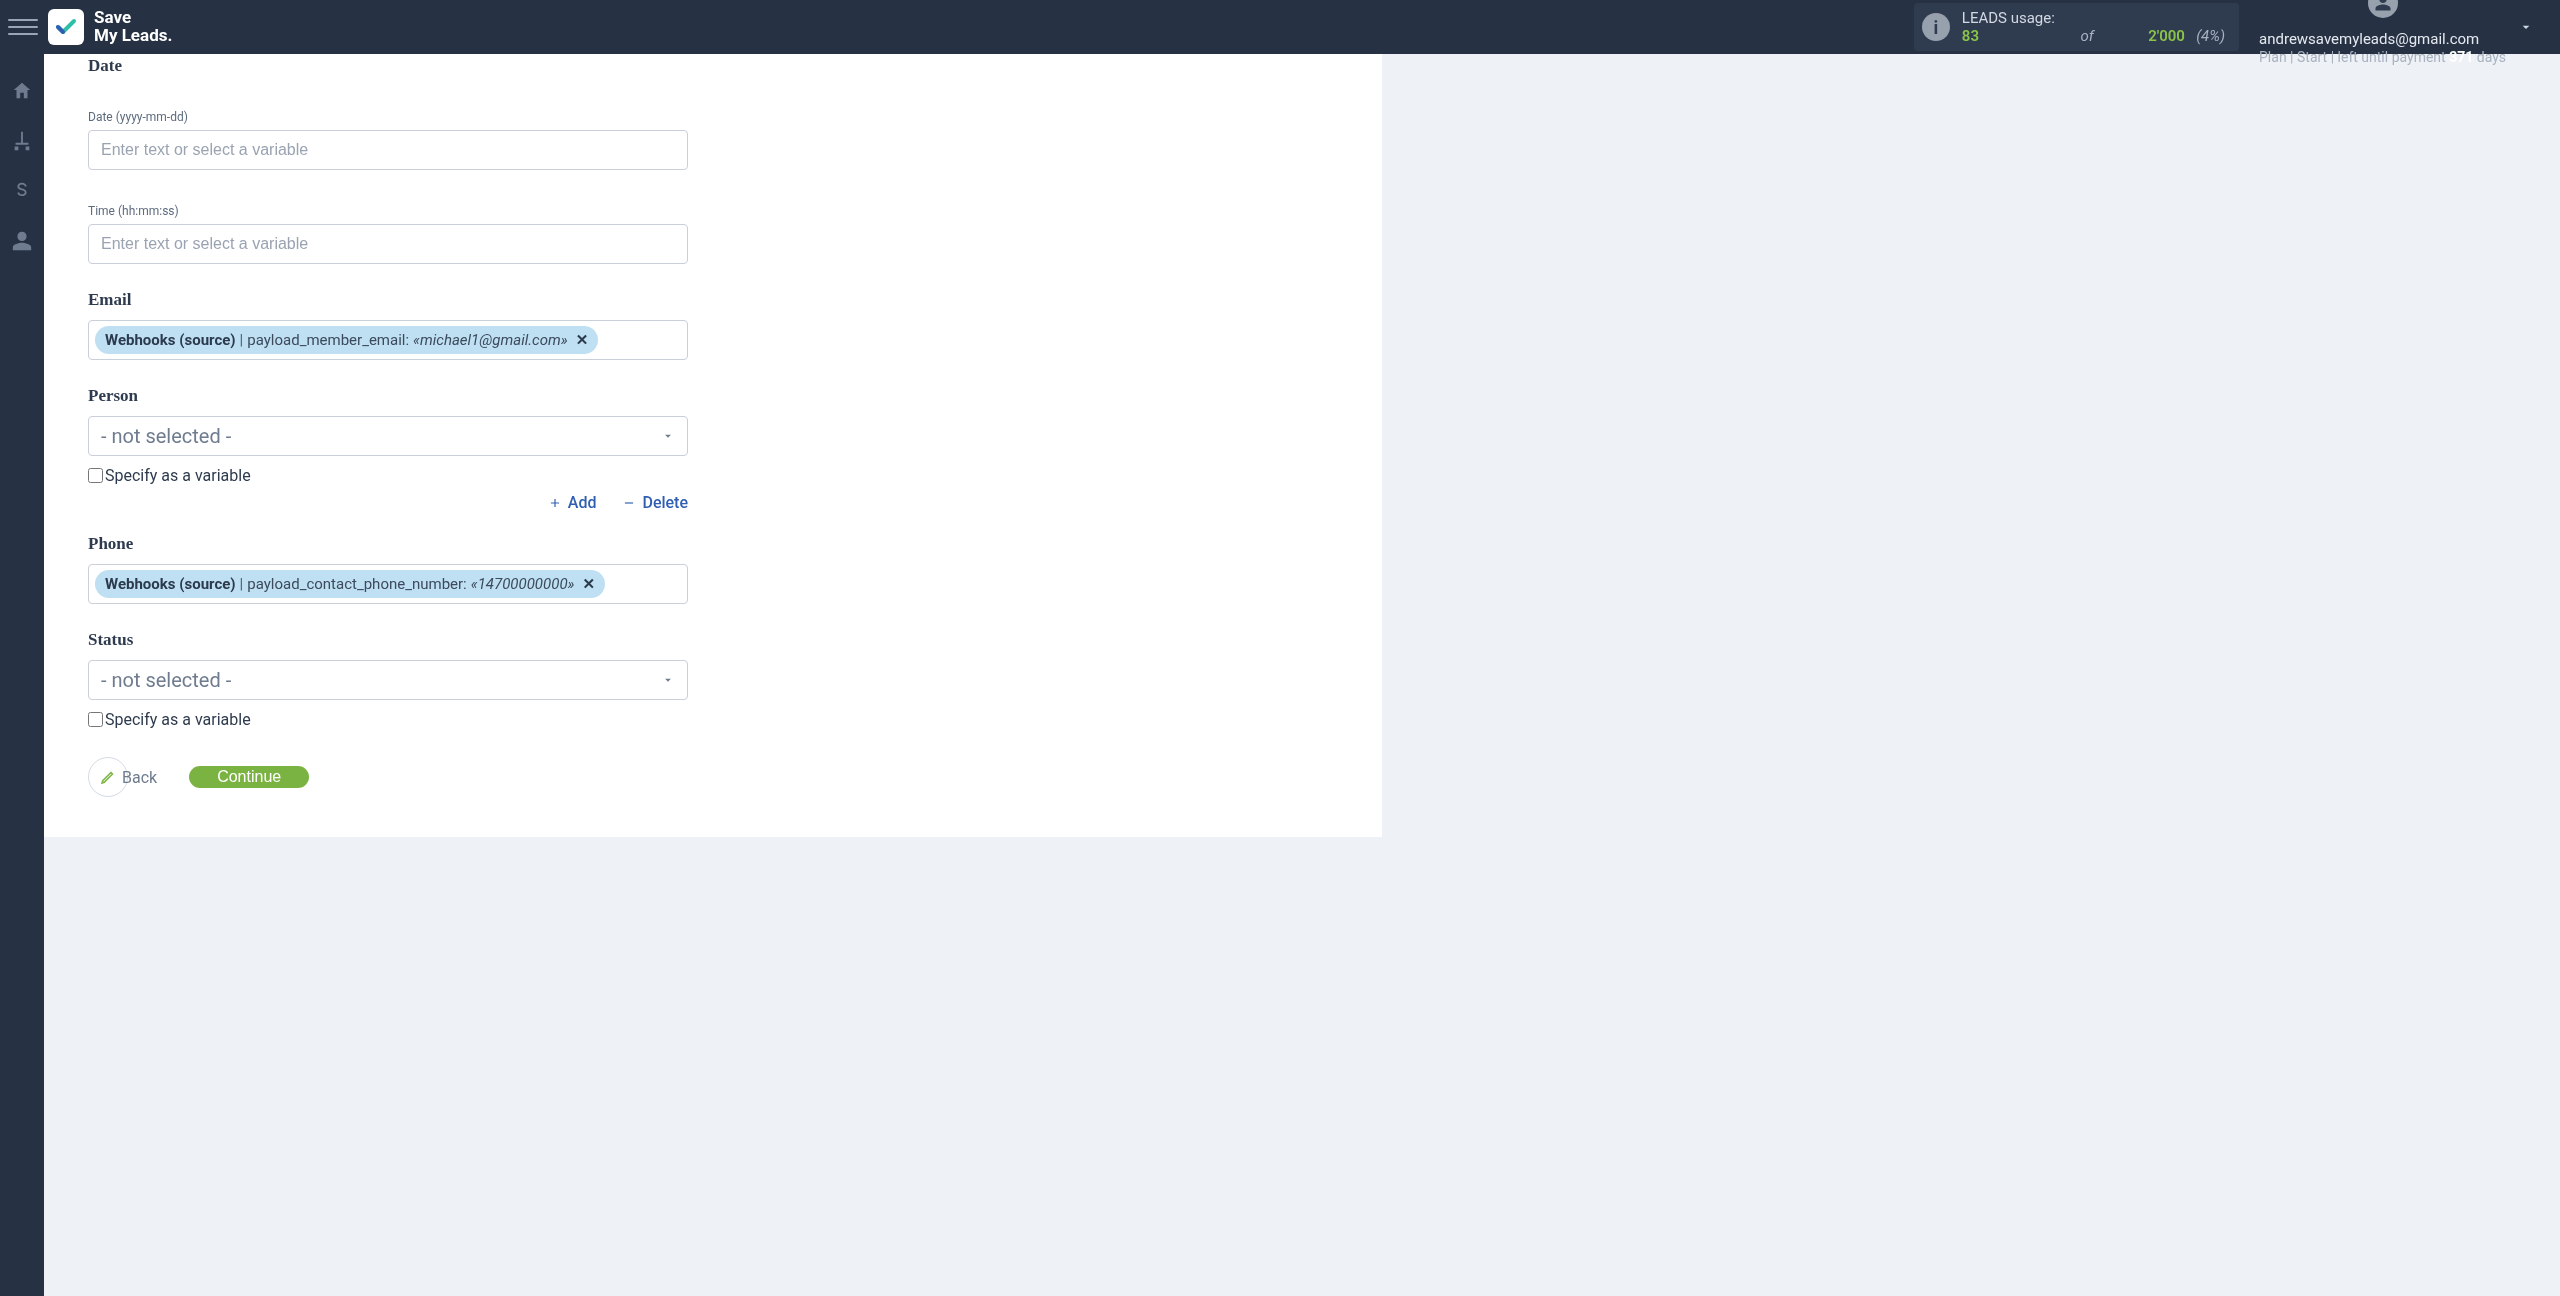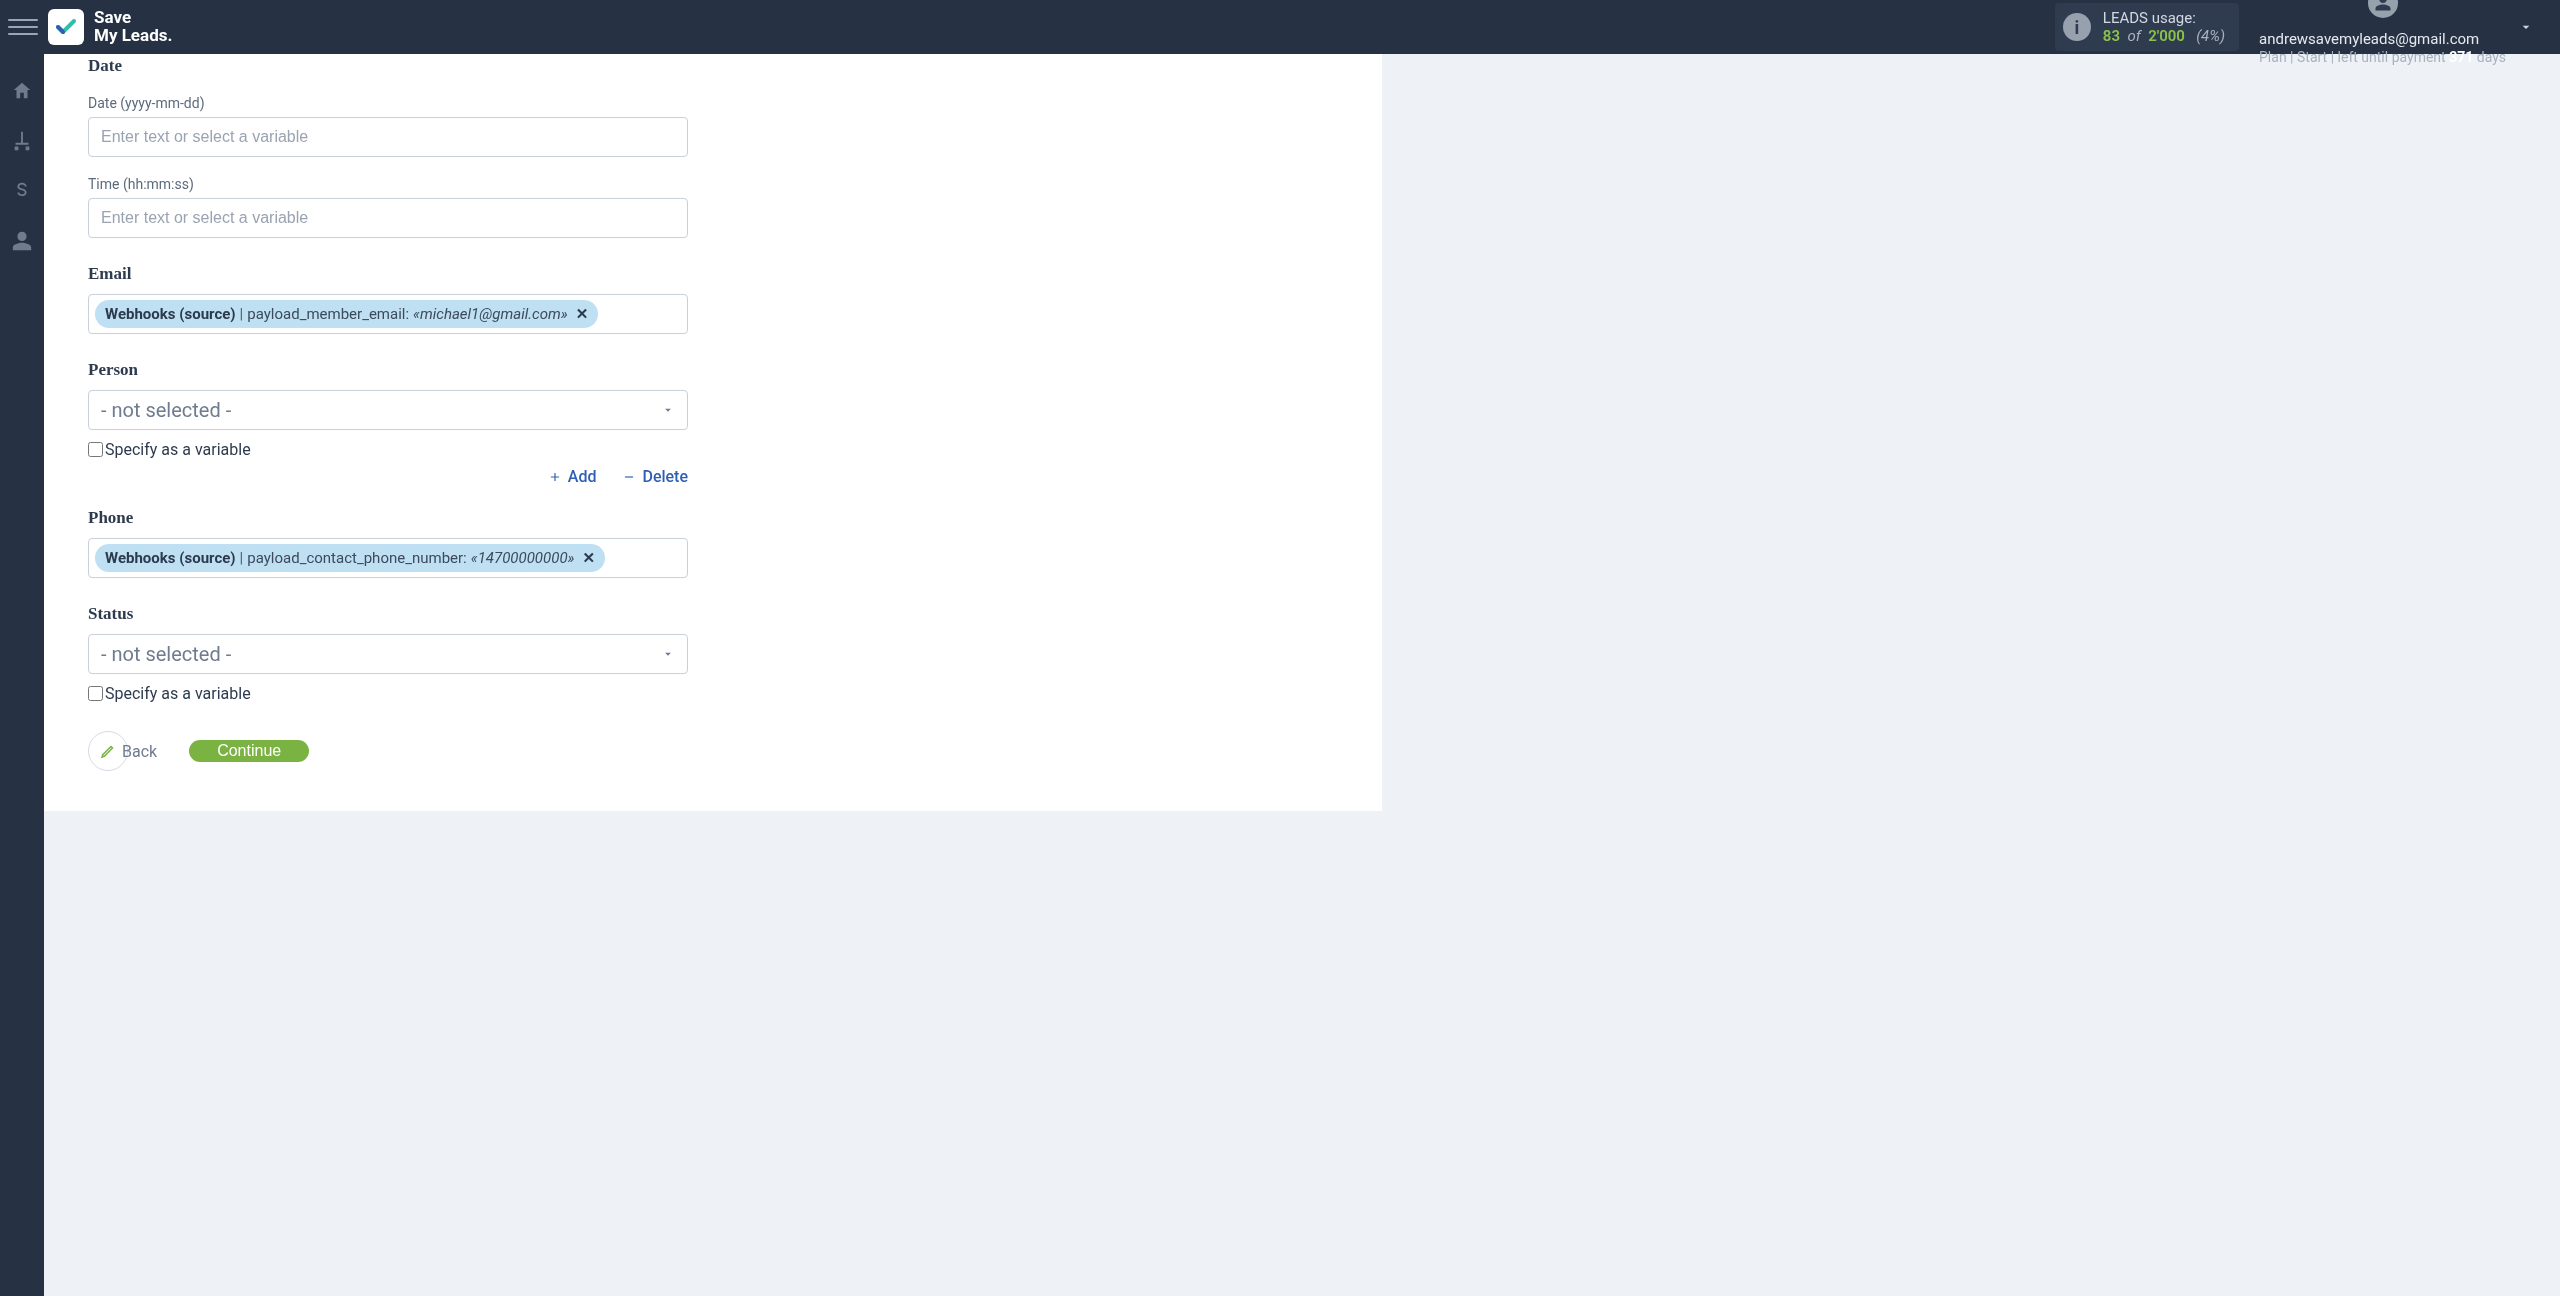--- a/index.html
+++ b/index.html
@@ -44,21 +44,21 @@
     background: #2f3c50; border-radius: 4px; padding: 6px 14px 6px 8px;
     margin-right: 20px;
   }
   .usage-info-icon {
     width: 28px; height: 28px; border-radius: 50%; background: #97a0ad;
     color: #2f3c50; font-weight: 700; display: flex; align-items: center; justify-content: center;
     font-size: 18px;
   }
   .usage-text { font-size: 15px; line-height: 1.2; color: #d2d8e1; }
   .usage-line2 .n1 { color: #8bc34a; font-weight: 600; }
-  .usage-line2 .of { font-style: italic; color: #a8b2c0; }
+  .usage-line2 .of { font-style: italic; color: #a8b2c0; margin-left: 47px; }
   .usage-line2 .n2 { color: #8bc34a; font-weight: 600; }
   .usage-line2 .pct { color: #a8b2c0; font-style: italic; }
   .account-block { display: flex; align-items: center; gap: 12px; flex-direction: column; }
   .avatar-circle {
     width: 30px; height: 30px; border-radius: 50%; background: #97a0ad;
     display: flex; align-items: center; justify-content: center;
   }
   .avatar-circle svg { width: 18px; height: 18px; fill: #2f3c50; }
   .account-lines { color: #e5e9ef; font-size: 15px; line-height: 1.25; }
   .account-sub { color: #a8b2c0; font-size: 14px; }
@@ -83,21 +83,21 @@
     background: #fff; max-width: 1338px; margin: 0 0 0 0;
     min-height: 660px; padding: 0 44px 40px 44px;
   }
   
 
   .field-section { max-width: 600px; }
   .section-title {
     font-weight: 700; color: #2e3b4e; font-size: 17px; padding-top: 2px; font-family: Liberation Serif, serif;
   }
   .field-label {
-    color: #5d6b7e; font-size: 14px; margin-top: 19px; margin-bottom: 6px;
+    color: #5d6b7e; font-size: 12px; margin-top: 34px; margin-bottom: 6px;
   }
   .text-input {
     width: 100%; height: 40px; border: 1px solid #c9d0da; border-radius: 4px;
     padding: 0 12px; font-size: 16px; color: #2e3b4e;
     background: #fff;
   }
   .text-input::placeholder { color: #9aa3b1; }
 
   .chip-input {
     width: 100%; min-height: 40px; border: 1px solid #c9d0da; border-radius: 4px;

